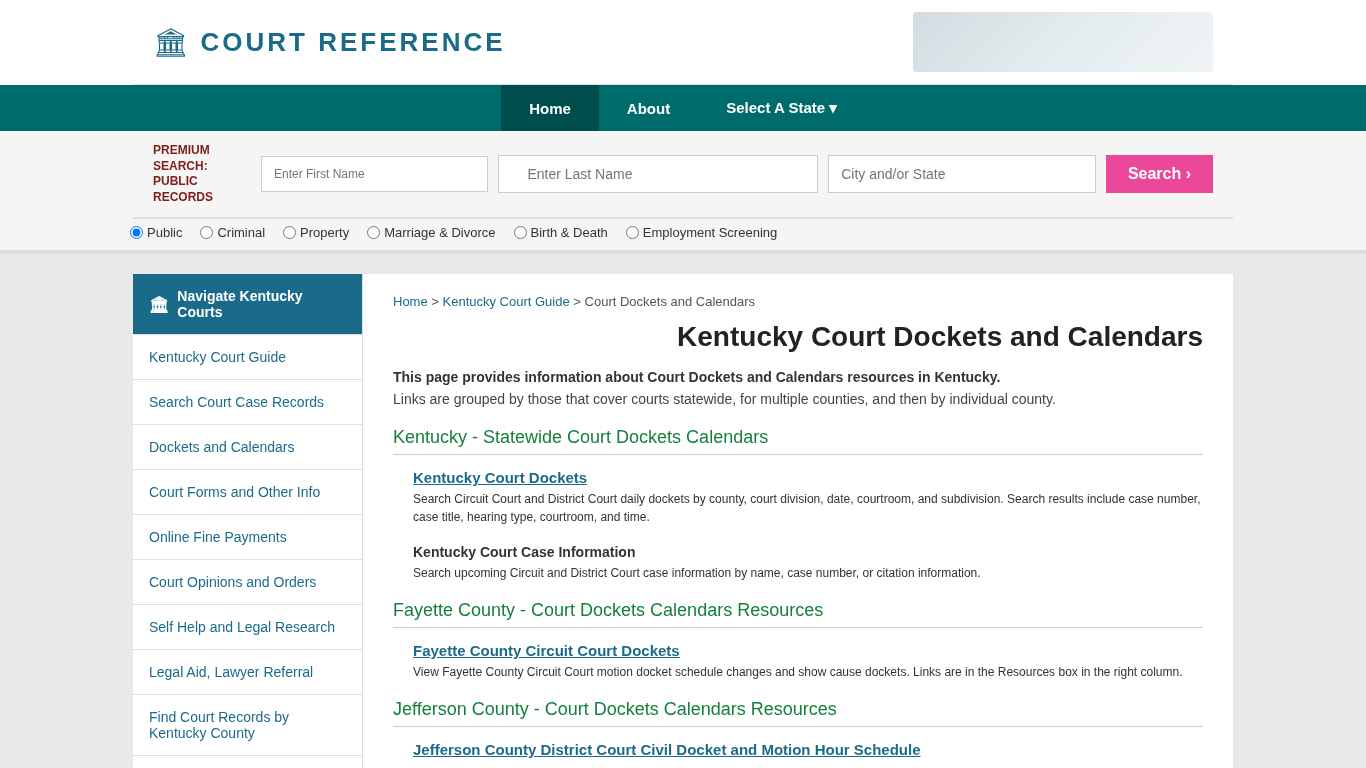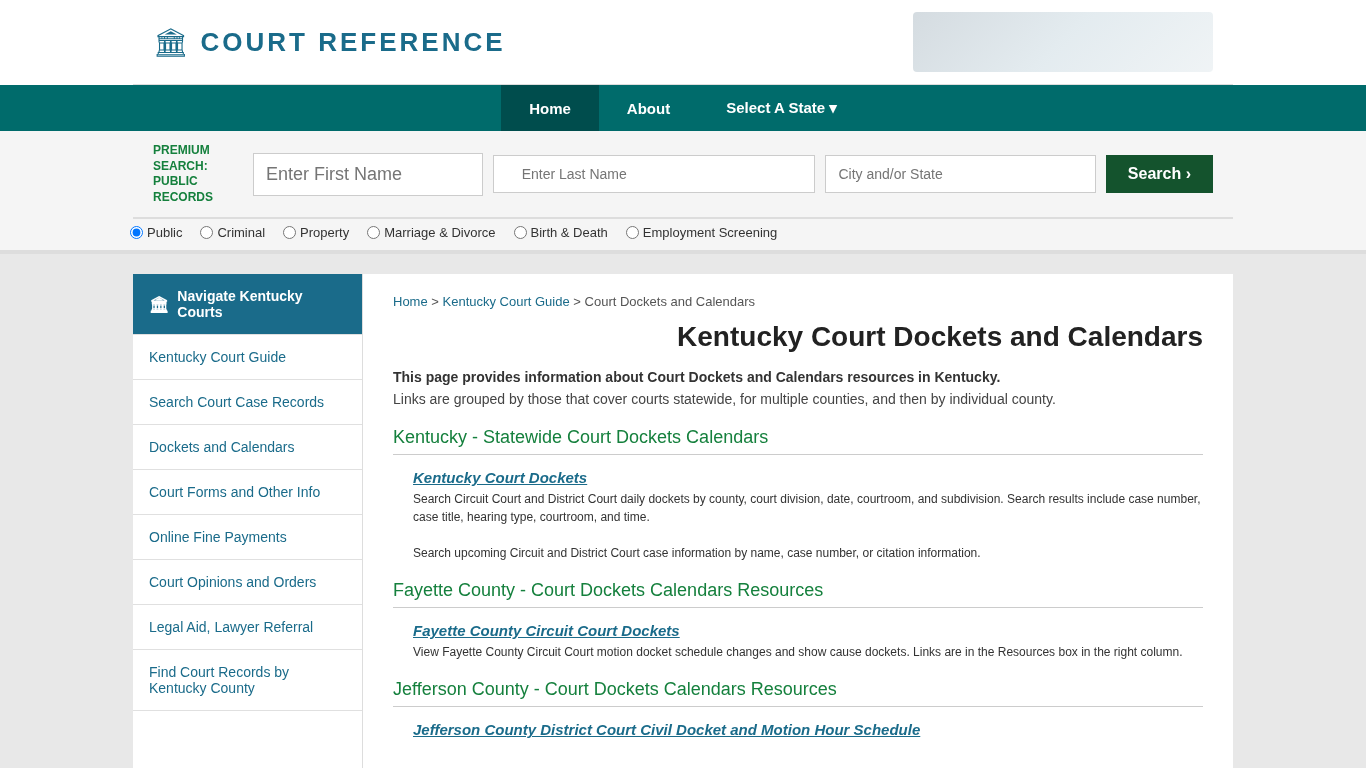--- a/index.html
+++ b/index.html
@@ -10,24 +10,24 @@
     #header .logo-icon { font-size: 28px; color: #1a6b8a; margin-right: 12px; }
     #header .logo-text { font-size: 26px; font-weight: bold; color: #1a6b8a; letter-spacing: 3px; text-transform: uppercase; }
 
     
     #nav { background: #006b6b; display: flex; align-items: stretch; }
     #nav .nav-item { color: #fff; padding: 14px 28px; font-size: 15px; font-weight: bold; cursor: pointer; display: flex; align-items: center; gap: 4px; }
     #nav .nav-item.active { background: #004d4d; }
 
     
     #search-bar { background: #f5f5f5; padding: 12px 20px; display: flex; align-items: center; gap: 10px; border-bottom: 2px solid #ddd; }
-    #search-bar .premium-label { color: #15803d; font-size: 12px; font-weight: bold; line-height: 1.3; max-width: 90px; }
+    #search-bar .premium-label { color: #7f1d1d; font-size: 12px; font-weight: bold; line-height: 1.3; max-width: 90px; }
     #search-bar input { border: 1px solid #ccc; padding: 10px 12px; font-size: 14px; color: #999; flex: 1; min-width: 0; }
     #search-bar input:first-of-type { flex: 1.2; }
-    #search-bar .search-btn { background: #14532d; color: #fff; border: none; padding: 10px 22px; font-size: 16px; font-weight: bold; cursor: pointer; display: flex; align-items: center; gap: 6px; white-space: nowrap; }
+    #search-bar .search-btn { background: #ec4899; color: #fff; border: none; padding: 10px 22px; font-size: 16px; font-weight: bold; cursor: pointer; display: flex; align-items: center; gap: 6px; white-space: nowrap; }
     #radio-row { padding: 6px 20px 10px 130px; background: #f5f5f5; display: flex; gap: 18px; align-items: center; border-bottom: 2px solid #ddd; flex-wrap: wrap; }
     #radio-row label { display: flex; align-items: center; gap: 4px; font-size: 13px; cursor: pointer; }
 
     
     #main-wrap { background: #fff; max-width: 1100px; margin: 0 auto; display: flex; }
 
     
     #sidebar { width: 230px; min-width: 230px; border-right: 1px solid #ddd; }
     .sidebar-item { padding: 14px 16px; border-bottom: 1px solid #e0e0e0; cursor: pointer; font-size: 14px; color: #1a6b8a; display: flex; align-items: center; gap: 8px; }
     .sidebar-item.active { background: #1a6b8a; color: #fff; font-weight: bold; }
@@ -41,21 +41,21 @@
 
     h1.page-title { font-size: 28px; color: #222; margin-bottom: 16px; font-weight: bold; text-align: right; }
 
     .intro-bold { font-weight: bold; margin-bottom: 6px; font-size: 14px; }
     .intro-normal { font-size: 14px; color: #444; margin-bottom: 20px; }
 
     .section-header { font-size: 18px; color: #15803d; margin-bottom: 6px; margin-top: 18px; }
     .section-divider { border: none; border-top: 1px solid #ccc; margin-bottom: 14px; }
 
     .resource-item { margin-bottom: 18px; padding-left: 20px; }
-    .resource-link { color: #1a6b8a; font-weight: bold; font-size: 15px; text-decoration: underline; cursor: pointer; font-style: italic; }
+    .resource-link { color: #1a6b8a; font-weight: bold; font-size: 15px; text-decoration: underline; cursor: pointer; }
     .resource-desc { font-size: 12px; color: #333; margin-top: 4px; line-height: 1.5; }
     .resource-title-bold { font-weight: bold; font-size: 14px; margin-bottom: 4px; margin-top: 12px; padding-left: 20px; }
 
     .header-bg { background: #fff; }
     .outer-wrap { background: #e8e8e8; }
   </style>
 </head>
 <body>
 
 <div class="header-bg">
@@ -71,21 +71,21 @@
   <div style="max-width:1100px;margin:0 auto;display:flex;">
     <div class="nav-item active">Home</div>
     <div class="nav-item">About</div>
     <div class="nav-item">Select A State ▾</div>
   </div>
 </div>
 
 <div style="background:#f5f5f5;border-bottom:2px solid #ddd;">
   <div id="search-bar" style="max-width:1100px;margin:0 auto;display:flex;align-items:center;gap:10px;padding:12px 20px;">
     <div class="premium-label">PREMIUM SEARCH: PUBLIC RECORDS</div>
-    <input type="text" style="border: 1px solid rgb(204, 204, 204); padding: 10px 12px; font-size: 18px; color: rgb(153, 153, 153); flex: 1 1 0%; min-width: 0px;" placeholder="Enter First Name">
+    <input type="text" style="border: 1px solid rgb(204, 204, 204); padding: 10px 12px; font-size: 12px; color: rgb(153, 153, 153); flex: 1 1 0%; min-width: 0px; margin-left: 8px;" placeholder="Enter First Name">
     <input type="text" style="border: 1px solid rgb(204, 204, 204); padding: 10px 28px; font-size: 14px; color: rgb(153, 153, 153); flex: 1.3 1 0%; min-width: 0px;" placeholder="Enter Last Name">
     <input type="text" style="border: 1px solid rgb(204, 204, 204); padding: 10px 12px; font-size: 14px; color: rgb(153, 153, 153); flex: 1.2 1 0%; min-width: 0px;" placeholder="City and/or State">
     <button class="search-btn">Search  ›</button>
   </div>
   <div id="radio-row">
     <label><input type="radio" name="search-type" checked="" style=""> Public</label>
     <label><input type="radio" name="search-type" style=""> Criminal</label>
     <label><input type="radio" name="search-type" style=""> Property</label>
     <label><input type="radio" name="search-type" style=""> Marriage &amp; Divorce</label>
     <label><input type="radio" name="search-type" style=""> Birth &amp; Death</label>
@@ -113,20 +113,23 @@
       <div class="sidebar-item">
         <span>Court Forms and Other Info</span>
       </div>
       <div class="sidebar-item">
         <span>Online Fine Payments</span>
       </div>
       <div class="sidebar-item">
         <span>Court Opinions and Orders</span>
       </div>
       <div class="sidebar-item">
+        <span>Self Help and Legal Research</span>
+      </div>
+      <div class="sidebar-item">
         <span>Legal Aid, Lawyer Referral</span>
       </div>
       <div class="sidebar-item">
         <span>Find Court Records by Kentucky County</span>
       </div>
     </div>
 
     <div id="content">
       <div class="breadcrumb">
         <a href="#">Home</a> &gt;
@@ -140,20 +143,21 @@
       <p class="intro-normal">Links are grouped by those that cover courts statewide, for multiple counties, and then by individual county.</p>
 
       <p class="section-header">Kentucky - Statewide Court Dockets Calendars</p>
       <hr class="section-divider">
 
       <div class="resource-item">
         <div class="resource-link">Kentucky Court Dockets</div>
         <div class="resource-desc">Search Circuit Court and District Court daily dockets by county, court division, date, courtroom, and subdivision. Search results include case number, case title, hearing type, courtroom, and time.</div>
       </div>
 
+      <div class="resource-title-bold">Kentucky Court Case Information</div>
       <div class="resource-item" style="margin-top:4px;">
         <div class="resource-desc">Search upcoming Circuit and District Court case information by name, case number, or citation information.</div>
       </div>
 
       <p class="section-header" style="margin-top:18px;">Fayette County - Court Dockets Calendars Resources</p>
       <hr class="section-divider">
 
       <div class="resource-item">
         <div class="resource-link">Fayette County Circuit Court Dockets</div>
         <div class="resource-desc">View Fayette County Circuit Court motion docket schedule changes and show cause dockets. Links are in the Resources box in the right column.</div>

